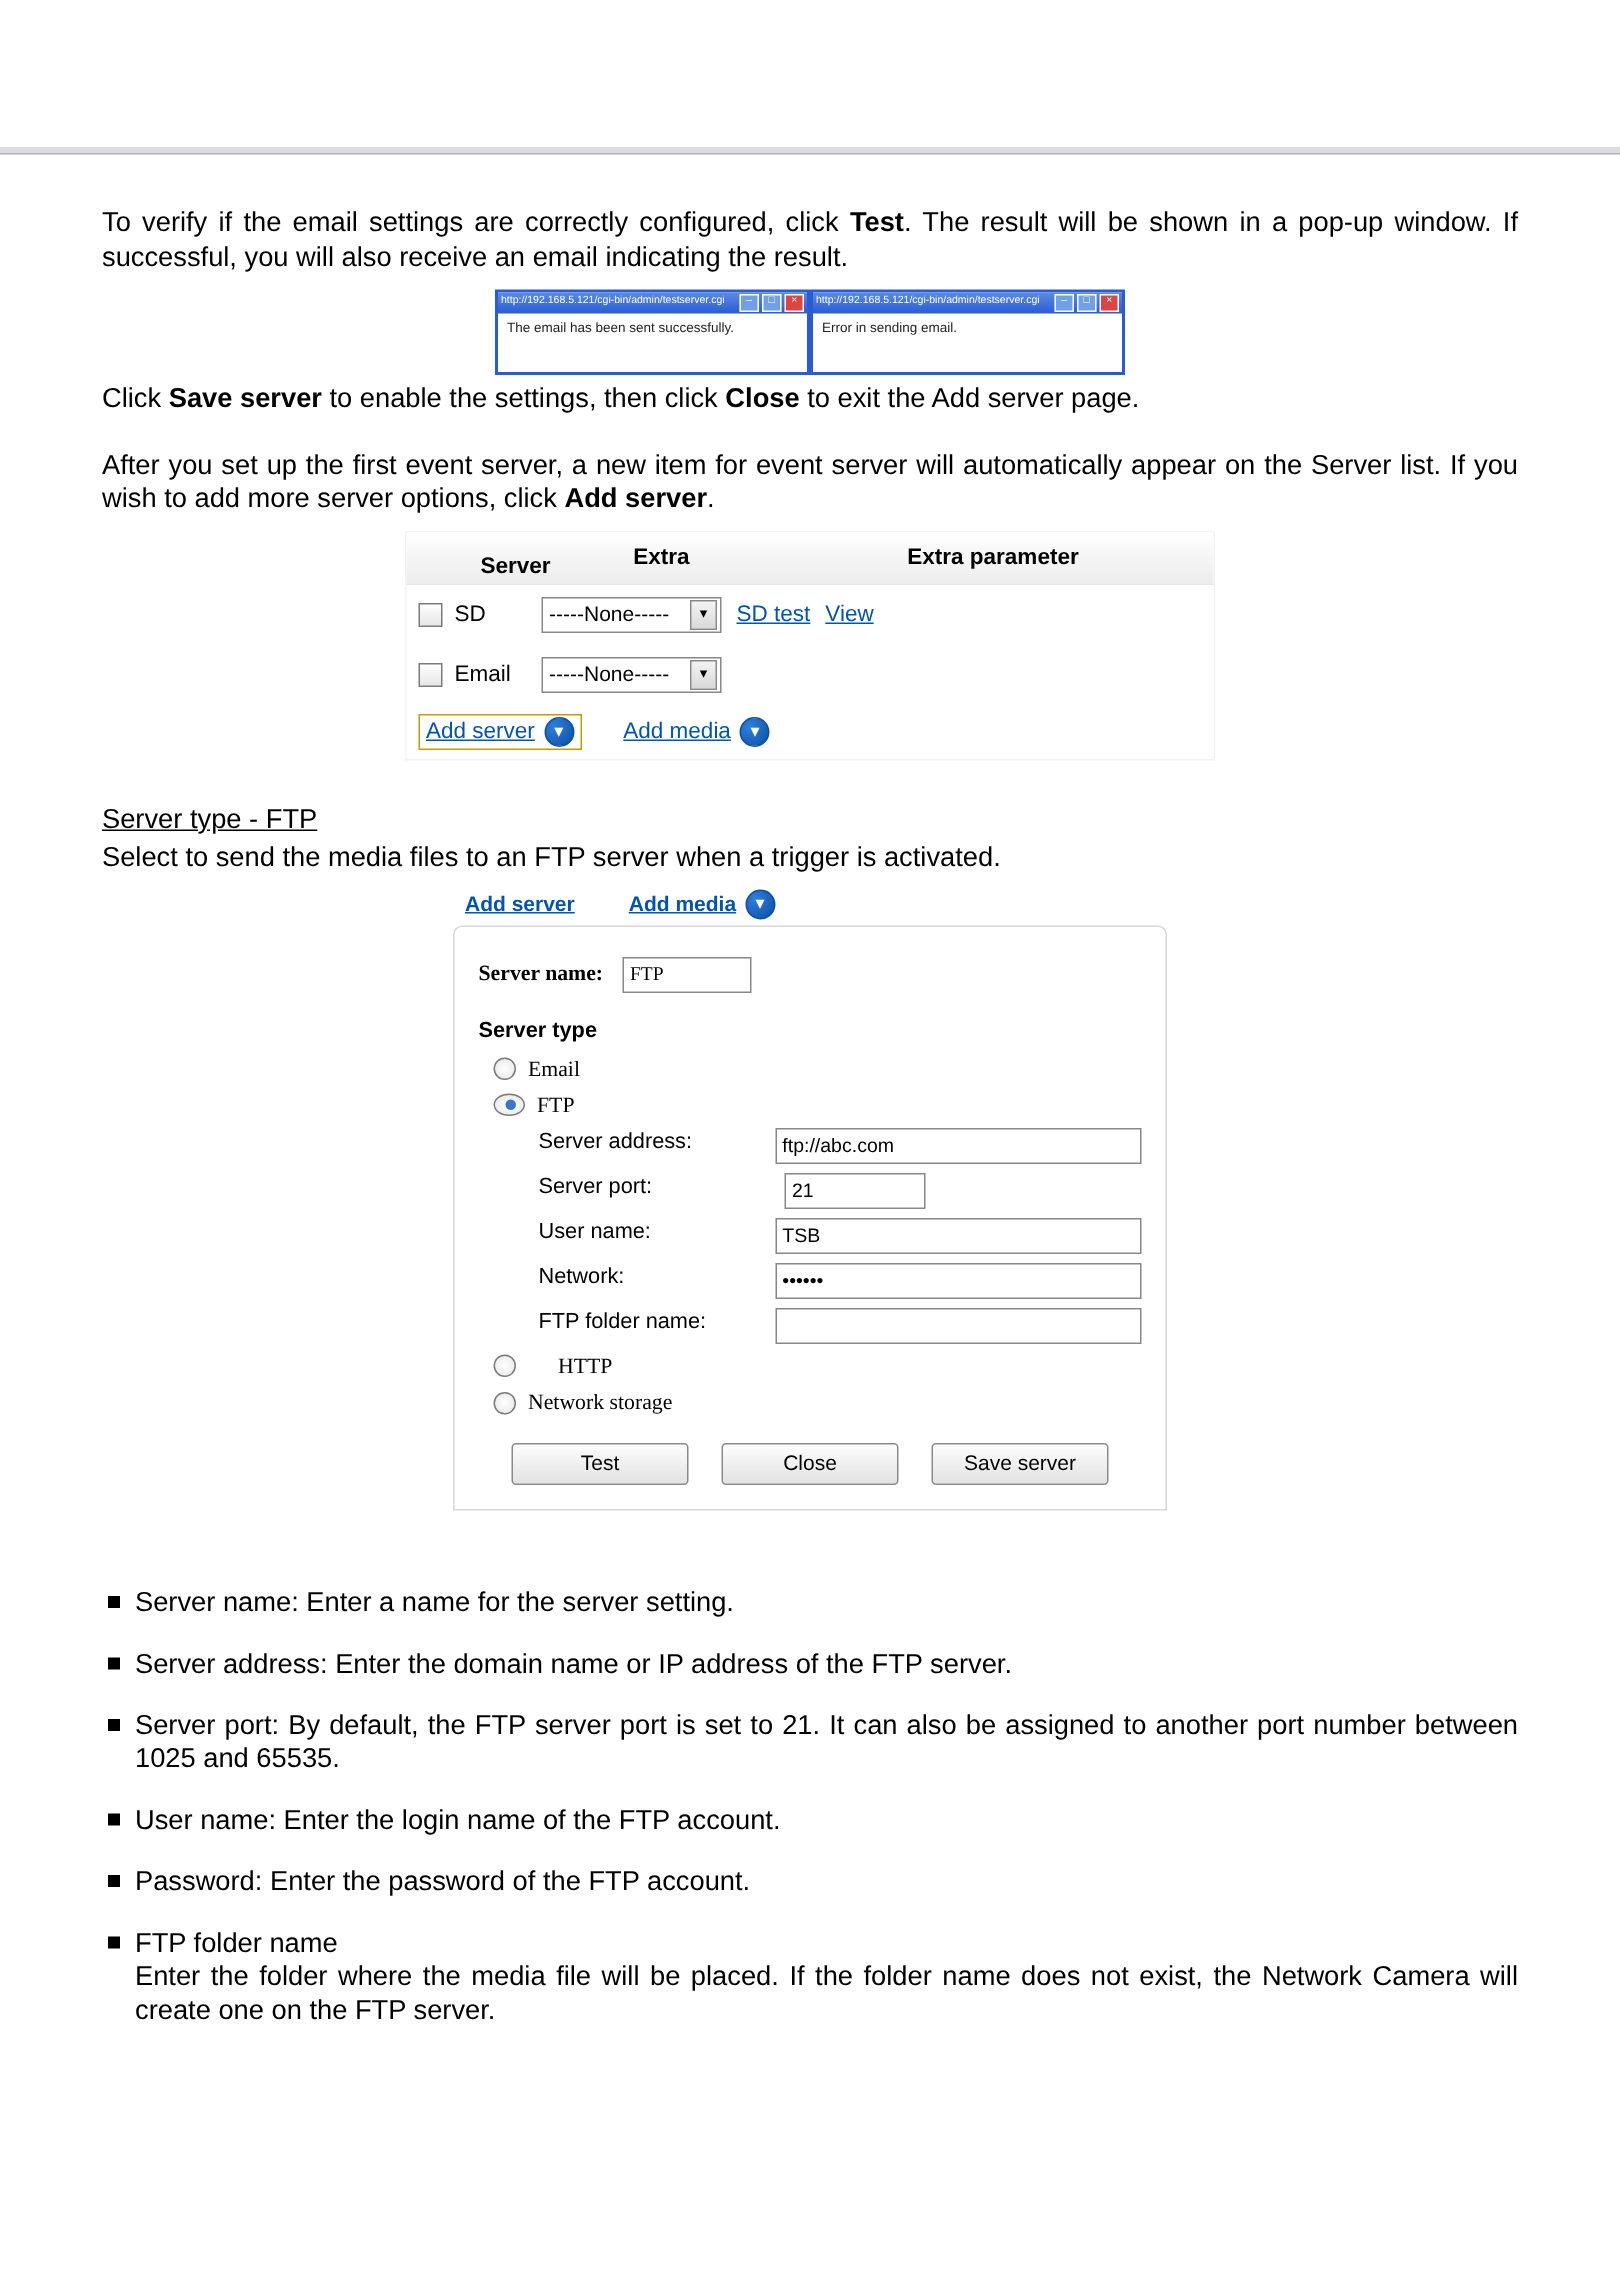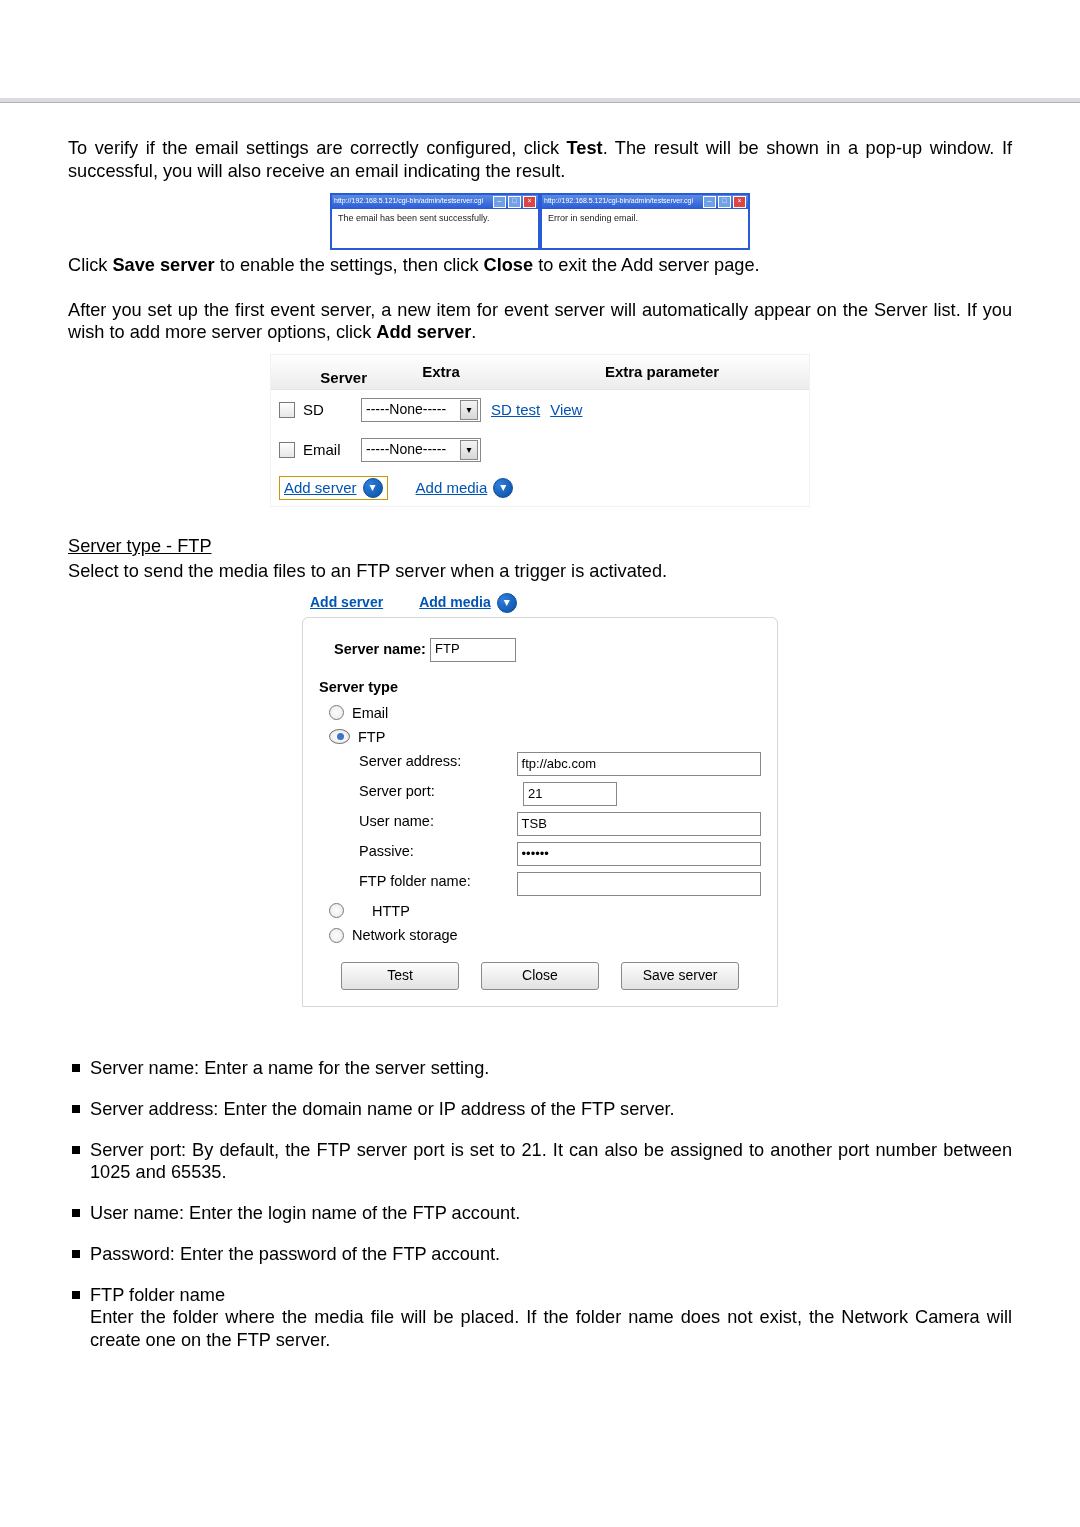--- a/index.html
+++ b/index.html
@@ -33,21 +33,21 @@
   .link{color:#0054b3;text-decoration:underline;margin-left:10px;}
   .tabrow{display:flex;gap:28px;padding:6px 8px;align-items:center;}
   .tablink{display:inline-flex;align-items:center;gap:6px;}
   .tablink.box{border:1px solid #c69a00;padding:1px 4px;}
   .addico{width:18px;height:18px;border-radius:50%;background:radial-gradient(circle at 30% 30%,#2d7fe0,#0b4fa0);border:1px solid #0b4fa0;position:relative;display:inline-block;}
   .addico::before{content:"▾";position:absolute;inset:0;color:#fff;font-size:12px;text-align:center;line-height:17px;}
   
   .fig2wrap{width:476px;margin:0 auto 0 auto;}
   .fig2tabs{display:flex;gap:36px;margin-bottom:4px;padding-left:8px;}
   .panel{border:1px solid #d7d7d7;border-top-left-radius:6px;border-top-right-radius:6px;padding:14px 16px 16px 16px;background:#fff;font-size:14.5px;}
-  .frow{display:flex;align-items:center;margin:6px 15px;}
+  .frow{display:flex;align-items:center;margin:6px 0;font-family:Liberation Serif, serif;}
   .lbl{width:96px;font-weight:bold;}
   .tinput{border:1px solid #888;height:22px;width:76px;padding:0 4px;font-size:13px;display:flex;align-items:center;background:#fff;}
   .section-title{font-weight:bold;margin:16px 0 8px 0;}
   .radio{width:13px;height:13px;border:1px solid #7a7a7a;border-radius:50%;margin-right:8px;background:radial-gradient(#fff,#e6e6e6);display:inline-flex;align-items:center;justify-content:center;flex:0 0 auto;}
   .radio.sel::after{content:"";width:7px;height:7px;border-radius:50%;background:#3a76c4;}
   .subrow{display:flex;margin:6px 0 6px 40px;}
   .slabel{width:164px;}
   .tinput.wide{width:244px;}
   .tinput.med{width:84px;}
   .chk.sm{width:13px;height:13px;position:relative;}
@@ -175,21 +175,21 @@
         </div>
         <div class="subrow">
           <span class="slabel">Server port:</span>
           <span class="tinput med">21</span>
         </div>
         <div class="subrow">
           <span class="slabel">User name:</span>
           <span class="tinput wide">TSB</span>
         </div>
         <div class="subrow">
-          <span class="slabel">Passive:</span>
+          <span class="slabel">Network:</span>
           <span class="tinput wide">••••••</span>
         </div>
         <div class="subrow">
           <span class="slabel">FTP folder name:</span>
           <span class="tinput wide"></span>
         </div>
 
         <div class="frow" style="margin-left:10px;gap:20px;">
           <span class="radio"></span>
           <span>HTTP</span>

